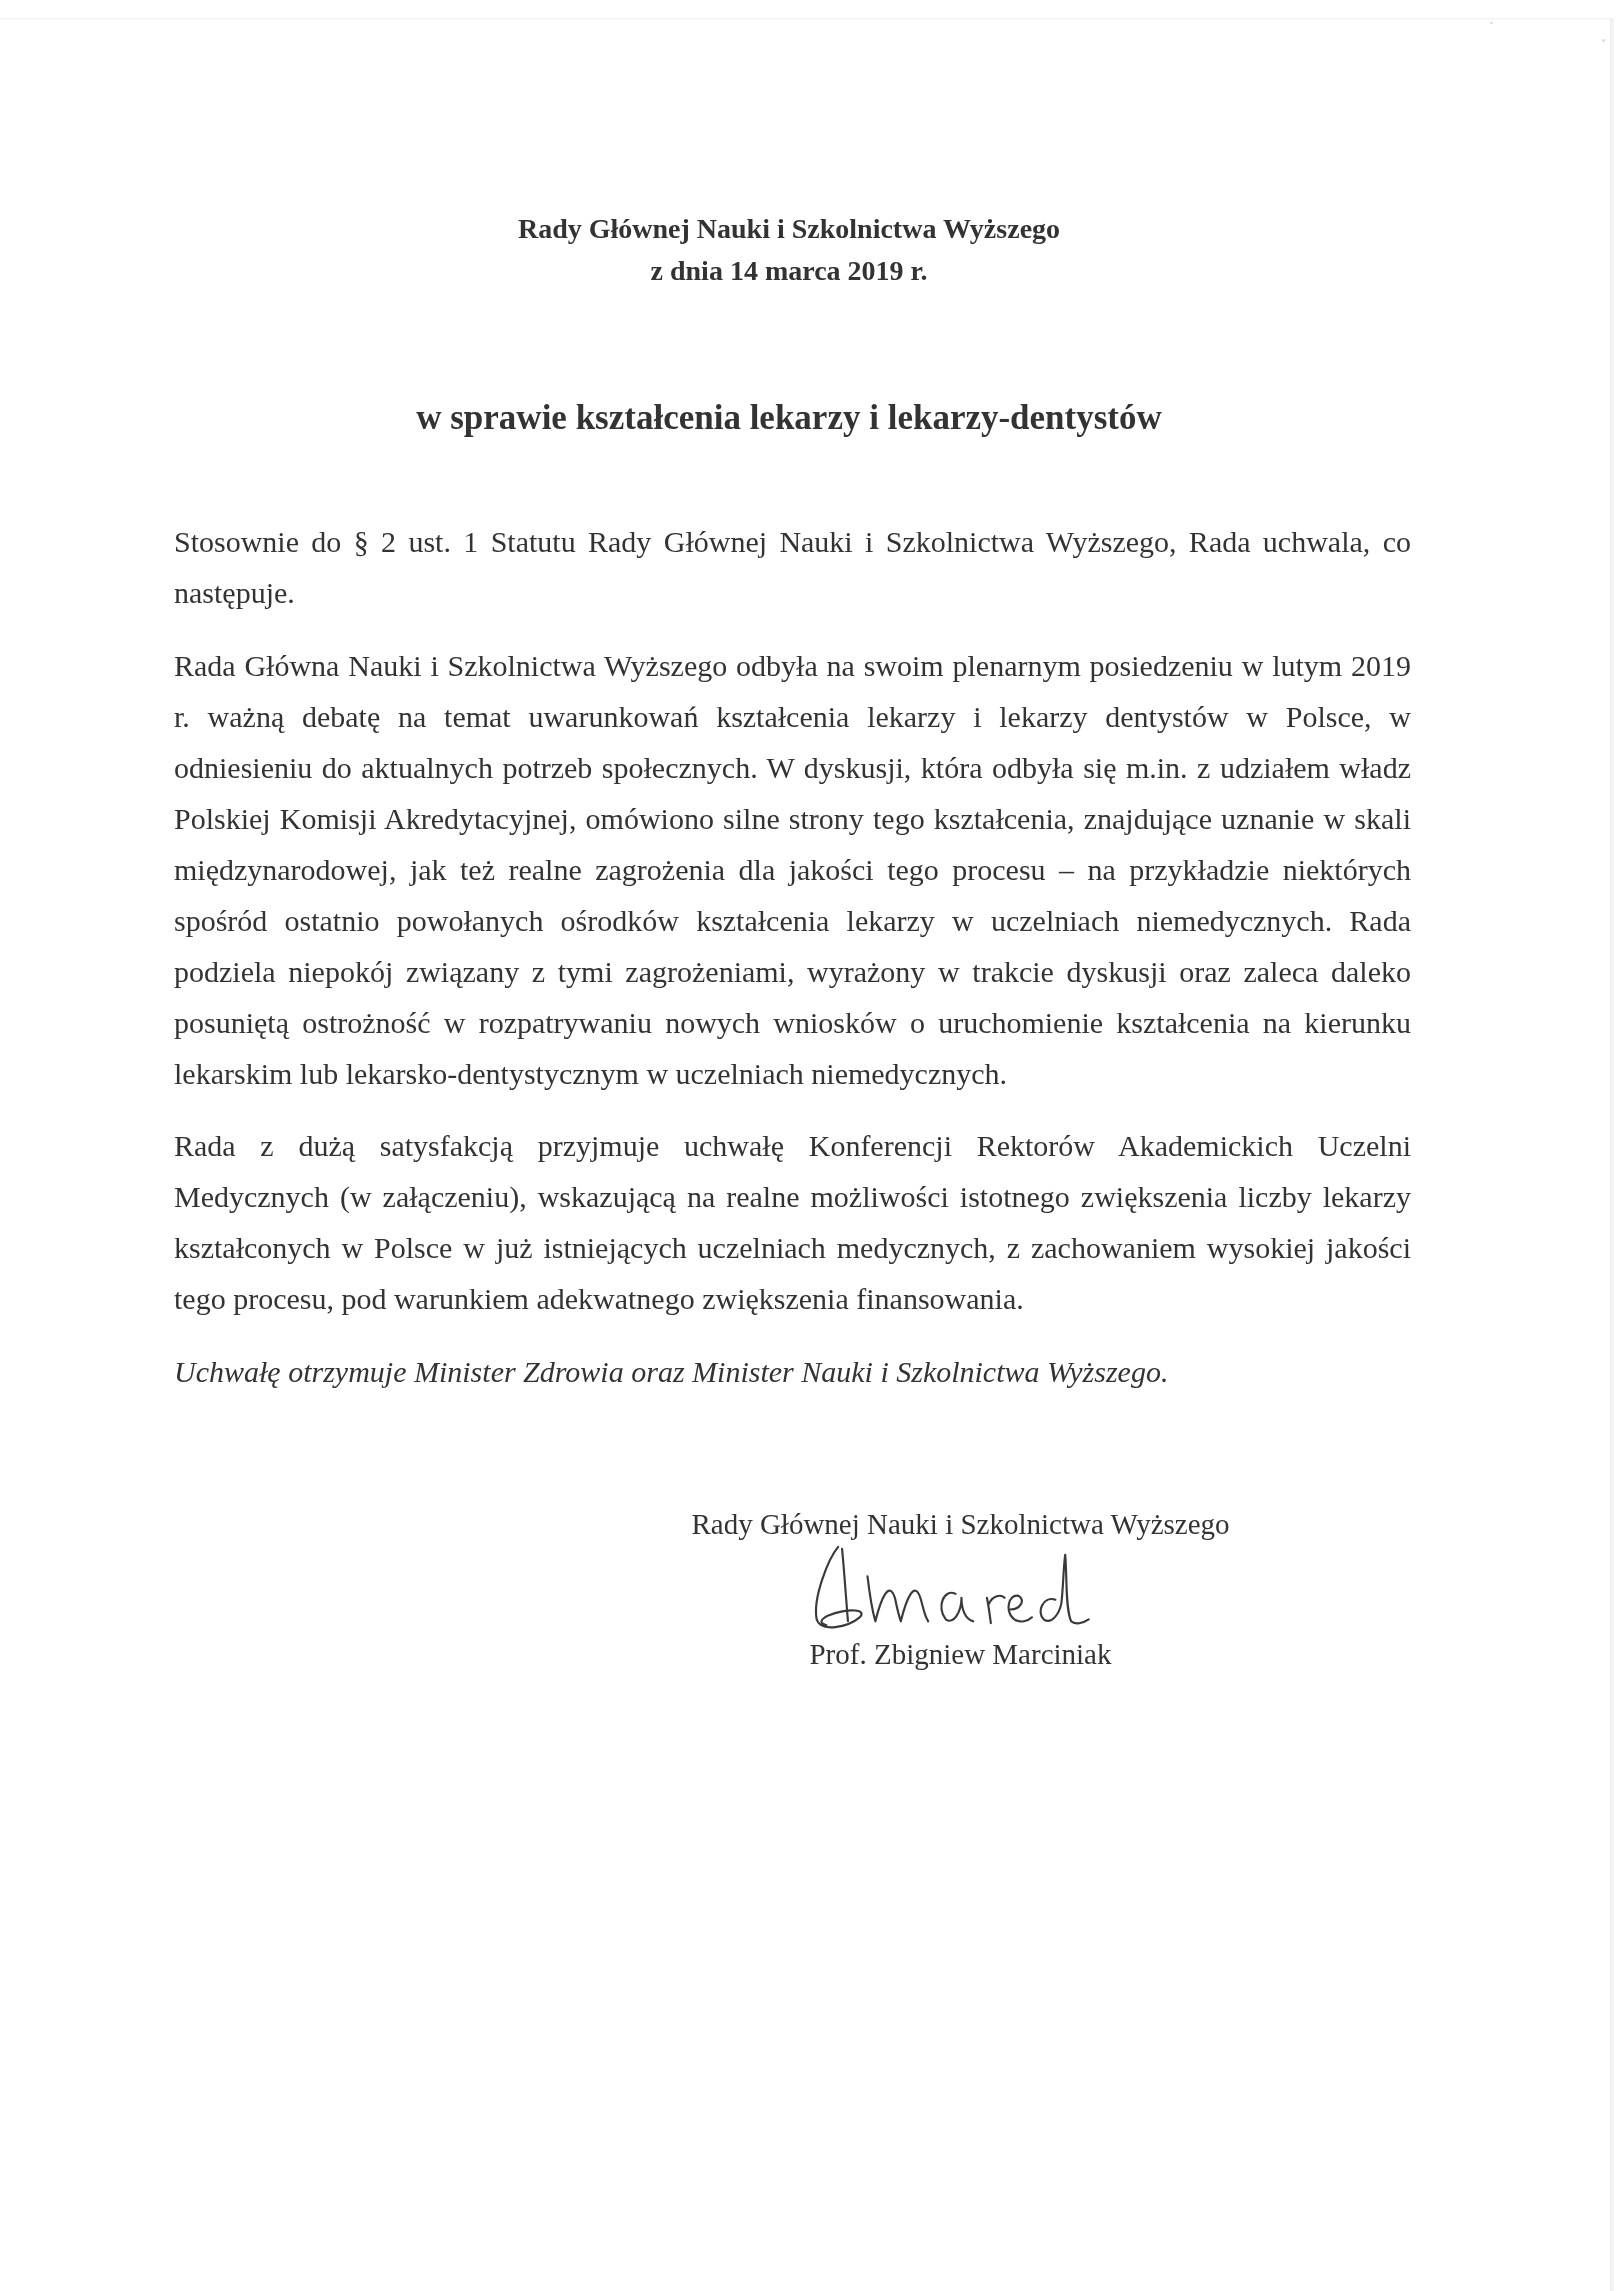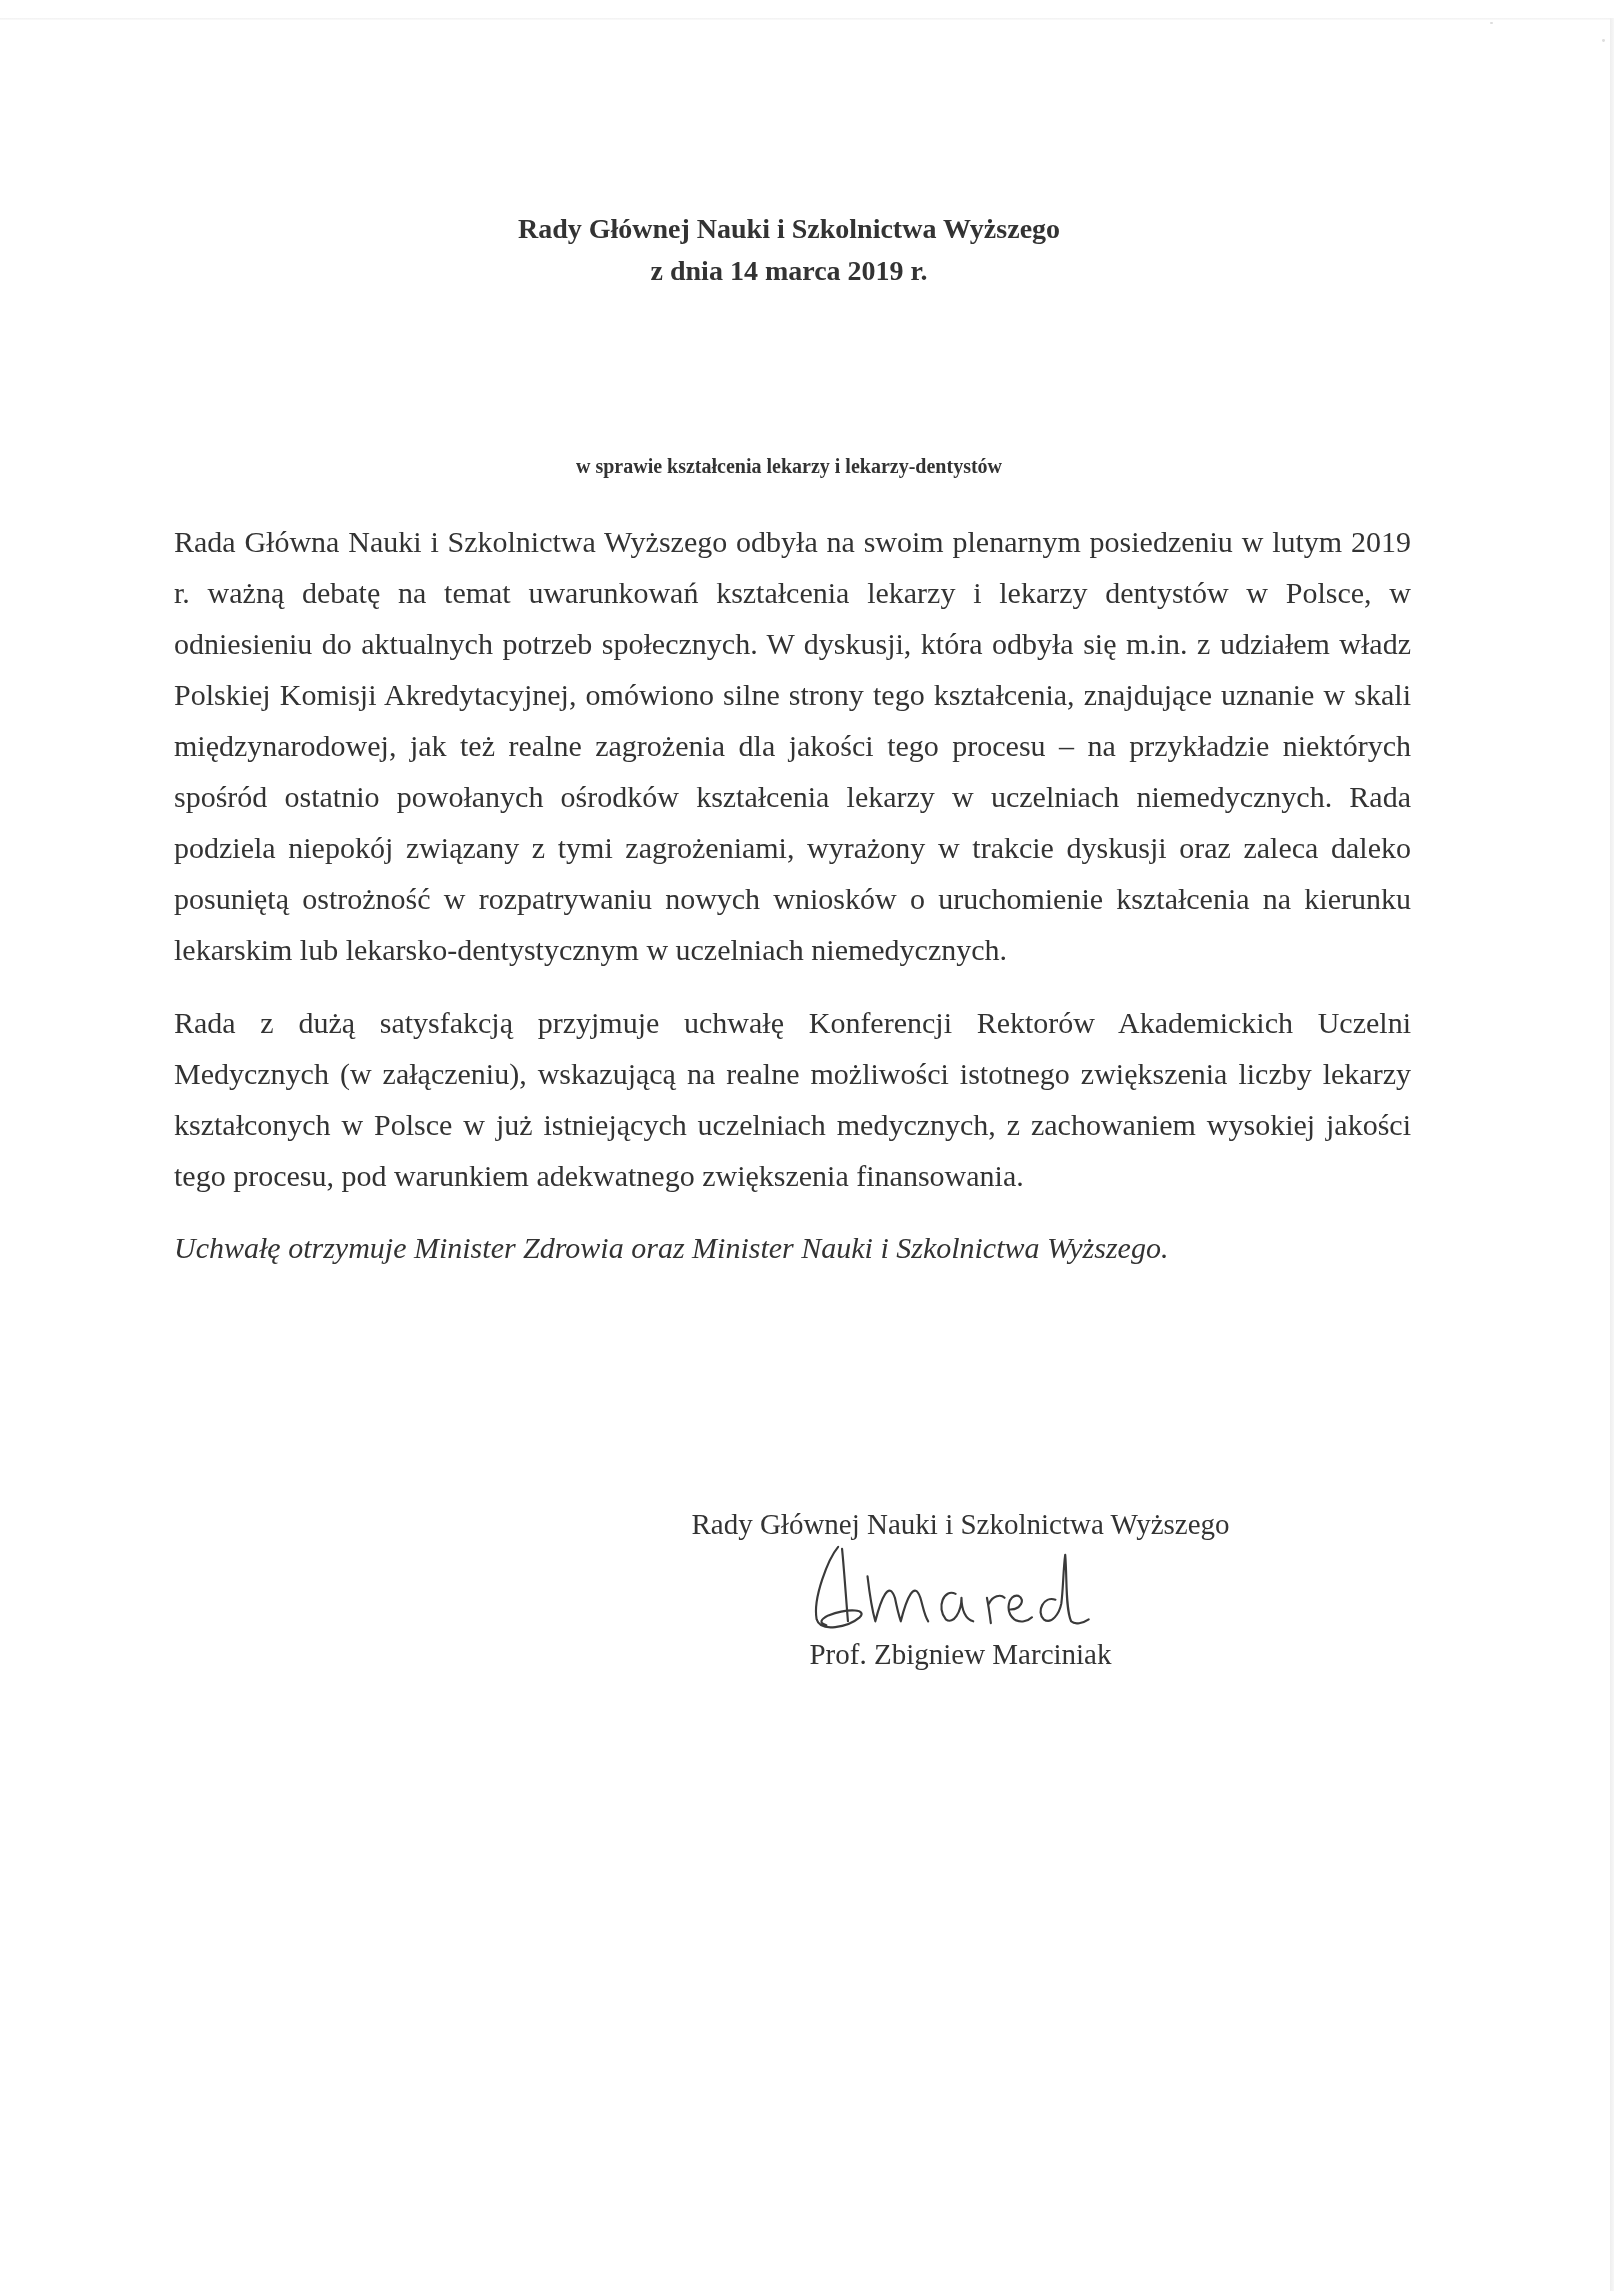--- a/index.html
+++ b/index.html
@@ -42,23 +42,22 @@
     font-size: 28px;
     line-height: 42px;
   }
   .header .line { display: block; }
   .subject {
     position: absolute;
     left: 0; top: 397px;
     width: 1578px;
     text-align: center;
     font-weight: bold;
-    font-size: 20px;
+    font-size: 35px;
     line-height: 42px;
-    margin-top: 48px;
   }
   .body-text {
     position: absolute;
     left: 174px;
     top: 516px;
     width: 1237px;
     font-size: 30px;
     line-height: 51px;
     text-align: justify;
   }
@@ -92,20 +91,21 @@
 <div class="speck" style="left:1490px; top:21.6px;"></div>
 
 <div class="header">
   <span class="line">Rady Głównej Nauki i Szkolnictwa Wyższego</span>
   <span class="line">z dnia 14 marca 2019 r.</span>
 </div>
 
 <div class="subject">w sprawie kształcenia lekarzy i lekarzy-dentystów</div>
 
 <div class="body-text">
+  <p>Stosownie do § 2 ust. 1 Statutu Rady Głównej Nauki i Szkolnictwa Wyższego, Rada uchwala, co następuje.</p>
   <p>Rada Główna Nauki i Szkolnictwa Wyższego odbyła na swoim plenarnym posiedzeniu w lutym 2019 r. ważną debatę na temat uwarunkowań kształcenia lekarzy i lekarzy dentystów w Polsce, w odniesieniu do aktualnych potrzeb społecznych. W dyskusji, która odbyła się m.in. z udziałem władz Polskiej Komisji Akredytacyjnej, omówiono silne strony tego kształcenia, znajdujące uznanie w skali międzynarodowej, jak też realne zagrożenia dla jakości tego procesu – na przykładzie niektórych spośród ostatnio powołanych ośrodków kształcenia lekarzy w uczelniach niemedycznych. Rada podziela niepokój związany z tymi zagrożeniami, wyrażony w trakcie dyskusji oraz zaleca daleko posuniętą ostrożność w rozpatrywaniu nowych wniosków o uruchomienie kształcenia na kierunku lekarskim lub lekarsko-dentystycznym w uczelniach niemedycznych.</p>
   <p>Rada z dużą satysfakcją przyjmuje uchwałę Konferencji Rektorów Akademickich Uczelni Medycznych (w załączeniu), wskazującą na realne możliwości istotnego zwiększenia liczby lekarzy kształconych w Polsce w już istniejących uczelniach medycznych, z zachowaniem wysokiej jakości tego procesu, pod warunkiem adekwatnego zwiększenia finansowania.</p>
   <p class="tight-last">Uchwałę otrzymuje Minister Zdrowia oraz Minister Nauki i Szkolnictwa Wyższego.</p>
 </div>
 
 <div class="signature-block">
   <span class="line">Rady Głównej Nauki i Szkolnictwa Wyższego</span>
   <svg class="signature-graphic" viewBox="0 0 330 100">
     <g fill="none" stroke="#3a3a3a" stroke-width="2.2" stroke-linecap="round" stroke-linejoin="round">
       <path d="M40 8 C 30 20, 14 60, 18 82 C 22 96, 50 90, 62 80 C 70 72, 52 70, 30 78 C 22 82, 20 86, 28 88"></path>

